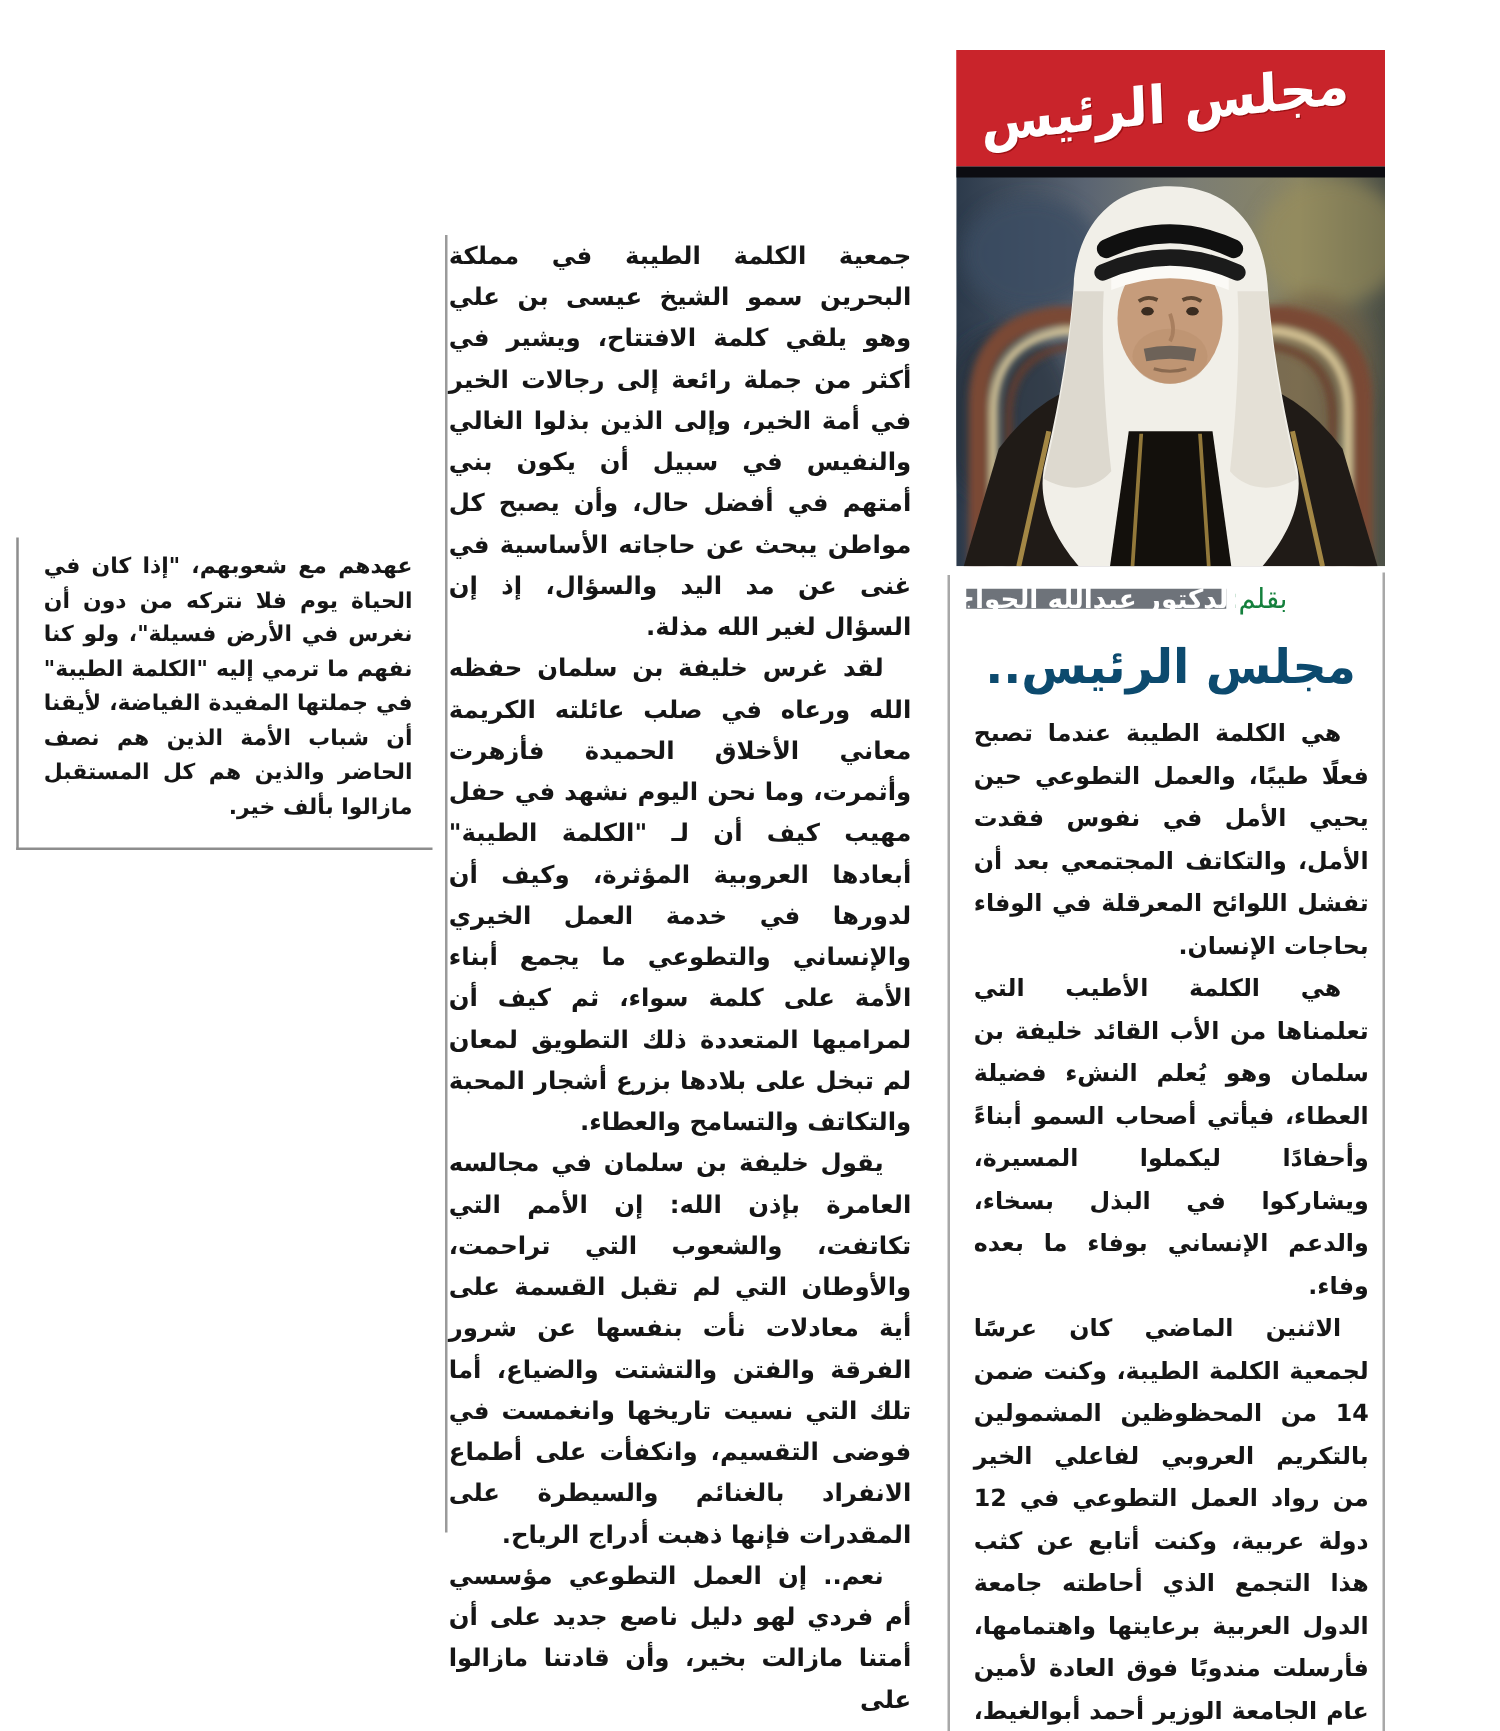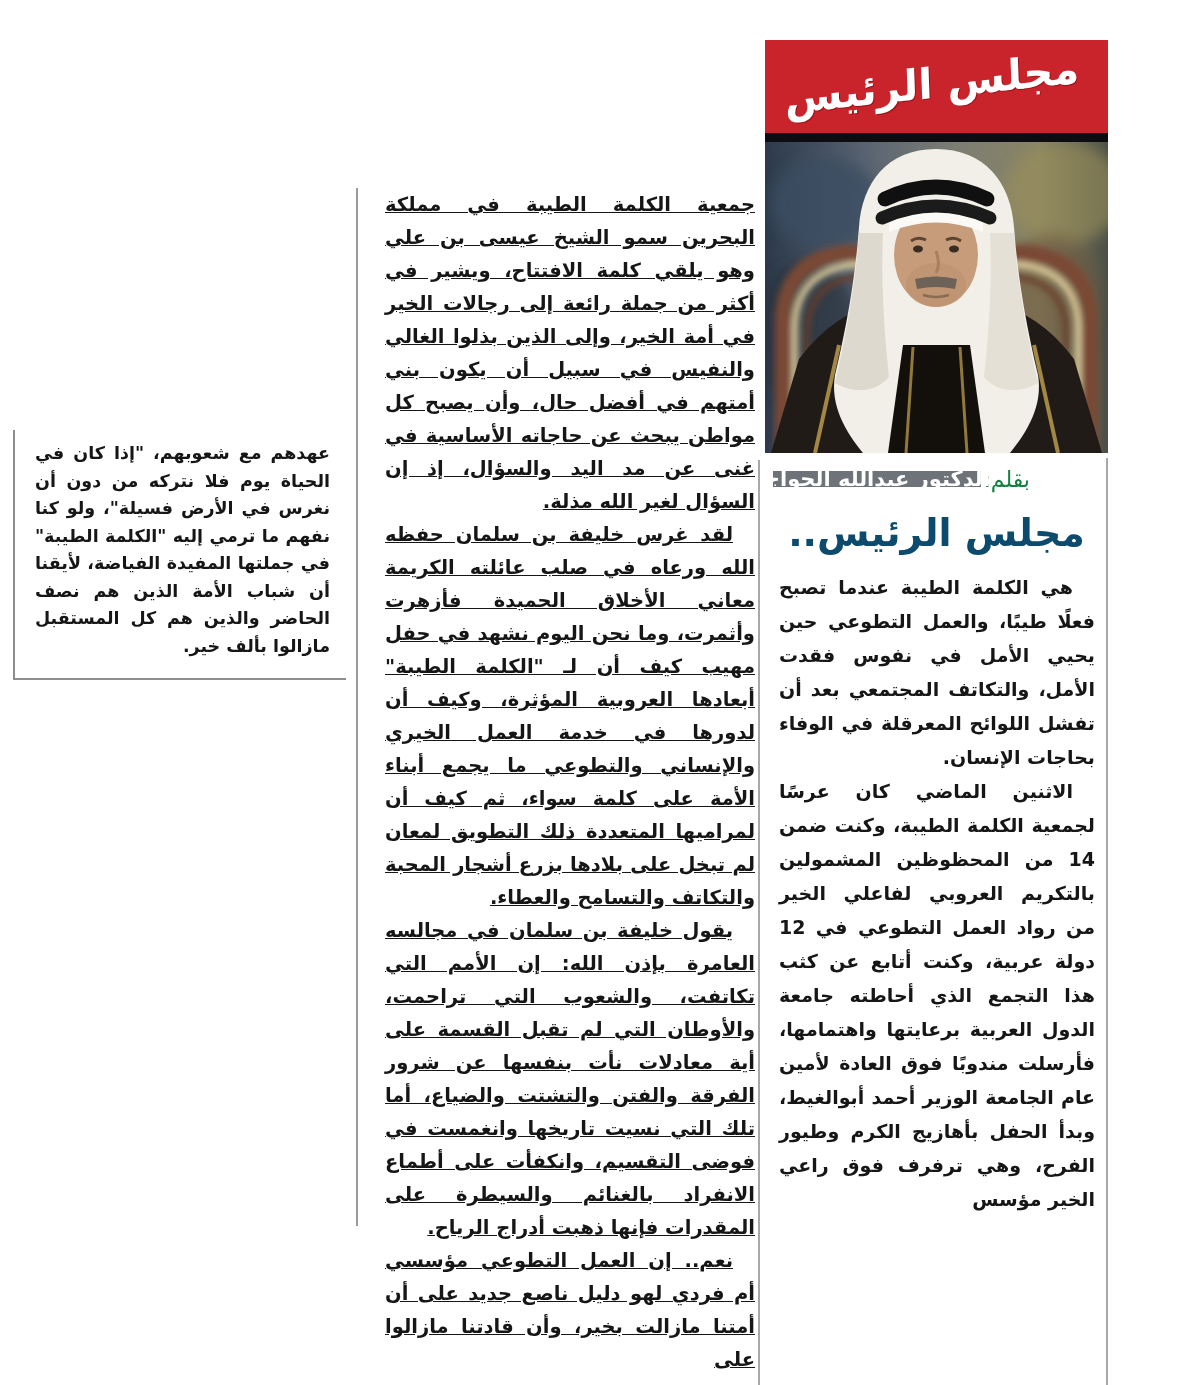--- a/index.html
+++ b/index.html
@@ -54,22 +54,22 @@
   .body-col { direction:rtl; text-align:justify; color:#161616; }
   .feature .body-col {
     margin-top:12px; padding:0 13px 0 14px;
     font-size:19px; font-weight:bold; line-height:34px;
   }
   .body-col p { margin:0; }
   .body-col p.ind { text-indent:22px; }
 
   
   .mid-col {
-    position:absolute; left:385px; top:188px; width:370px;
-    font-size:19.5px; font-weight:bold; line-height:33px;text-decoration:underline;
+    position:absolute; left:359px; top:188px; width:370px;
+    font-size:19.5px; font-weight:bold; line-height:33px;
   }
 
   
   .left-box {
     position:absolute; left:13px; top:430px; width:333px;
     border-left:2px solid #8d8d8d; border-bottom:2px solid #8d8d8d;
     padding:10px 16px 18px 20px;
     font-size:17.5px; font-weight:bold; line-height:27.5px;
   }
 </style>
@@ -152,20 +152,21 @@
       <span class="byline-label">بقلم:</span>
       <span class="byline-author-block">الدكتور عبدالله الحواج</span>
     </div>
 
     <div class="headline">
       <div class="headline-1">مجلس الرئيس..</div>
     </div>
 
     <div class="body-col">
       <p class="ind">هي الكلمة الطيبة عندما تصبح فعلًا طيبًا، والعمل التطوعي حين يحيي الأمل في نفوس فقدت الأمل، والتكاتف المجتمعي بعد أن تفشل اللوائح المعرقلة في الوفاء بحاجات الإنسان.</p>
+      <p class="ind">هي الكلمة الأطيب التي تعلمناها من الأب القائد خليفة بن سلمان وهو يُعلم النشء فضيلة العطاء، فيأتي أصحاب السمو أبناءً وأحفادًا ليكملوا المسيرة، ويشاركوا في البذل بسخاء، والدعم الإنساني بوفاء ما بعده وفاء.</p>
       <p class="ind">الاثنين الماضي كان عرسًا لجمعية الكلمة الطيبة، وكنت ضمن 14 من المحظوظين المشمولين بالتكريم العروبي لفاعلي الخير من رواد العمل التطوعي في 12 دولة عربية، وكنت أتابع عن كثب هذا التجمع الذي أحاطته جامعة الدول العربية برعايتها واهتمامها، فأرسلت مندوبًا فوق العادة لأمين عام الجامعة الوزير أحمد أبوالغيط، وبدأ الحفل بأهازيج الكرم وطيور الفرح، وهي ترفرف فوق راعي الخير مؤسس</p>
 
     </div>
   </div>
 
   <div class="mid-col body-col">
     <p>جمعية الكلمة الطيبة في مملكة البحرين سمو الشيخ عيسى بن علي وهو يلقي كلمة الافتتاح، ويشير في أكثر من جملة رائعة إلى رجالات الخير في أمة الخير، وإلى الذين بذلوا الغالي والنفيس في سبيل أن يكون بني أمتهم في أفضل حال، وأن يصبح كل مواطن يبحث عن حاجاته الأساسية في غنى عن مد اليد والسؤال، إذ إن السؤال لغير الله مذلة.</p>
     <p class="ind">لقد غرس خليفة بن سلمان حفظه الله ورعاه في صلب عائلته الكريمة معاني الأخلاق الحميدة فأزهرت وأثمرت، وما نحن اليوم نشهد في حفل مهيب كيف أن لـ "الكلمة الطيبة" أبعادها العروبية المؤثرة، وكيف أن لدورها في خدمة العمل الخيري والإنساني والتطوعي ما يجمع أبناء الأمة على كلمة سواء، ثم كيف أن لمراميها المتعددة ذلك التطويق لمعان لم تبخل على بلادها بزرع أشجار المحبة والتكاتف والتسامح والعطاء.</p>
     <p class="ind">يقول خليفة بن سلمان في مجالسه العامرة بإذن الله: إن الأمم التي تكاتفت، والشعوب التي تراحمت، والأوطان التي لم تقبل القسمة على أية معادلات نأت بنفسها عن شرور الفرقة والفتن والتشتت والضياع، أما تلك التي نسيت تاريخها وانغمست في فوضى التقسيم، وانكفأت على أطماع الانفراد بالغنائم والسيطرة على المقدرات فإنها ذهبت أدراج الرياح.</p>
     <p class="ind">نعم.. إن العمل التطوعي مؤسسي أم فردي لهو دليل ناصع جديد على أن أمتنا مازالت بخير، وأن قادتنا مازالوا على</p>

